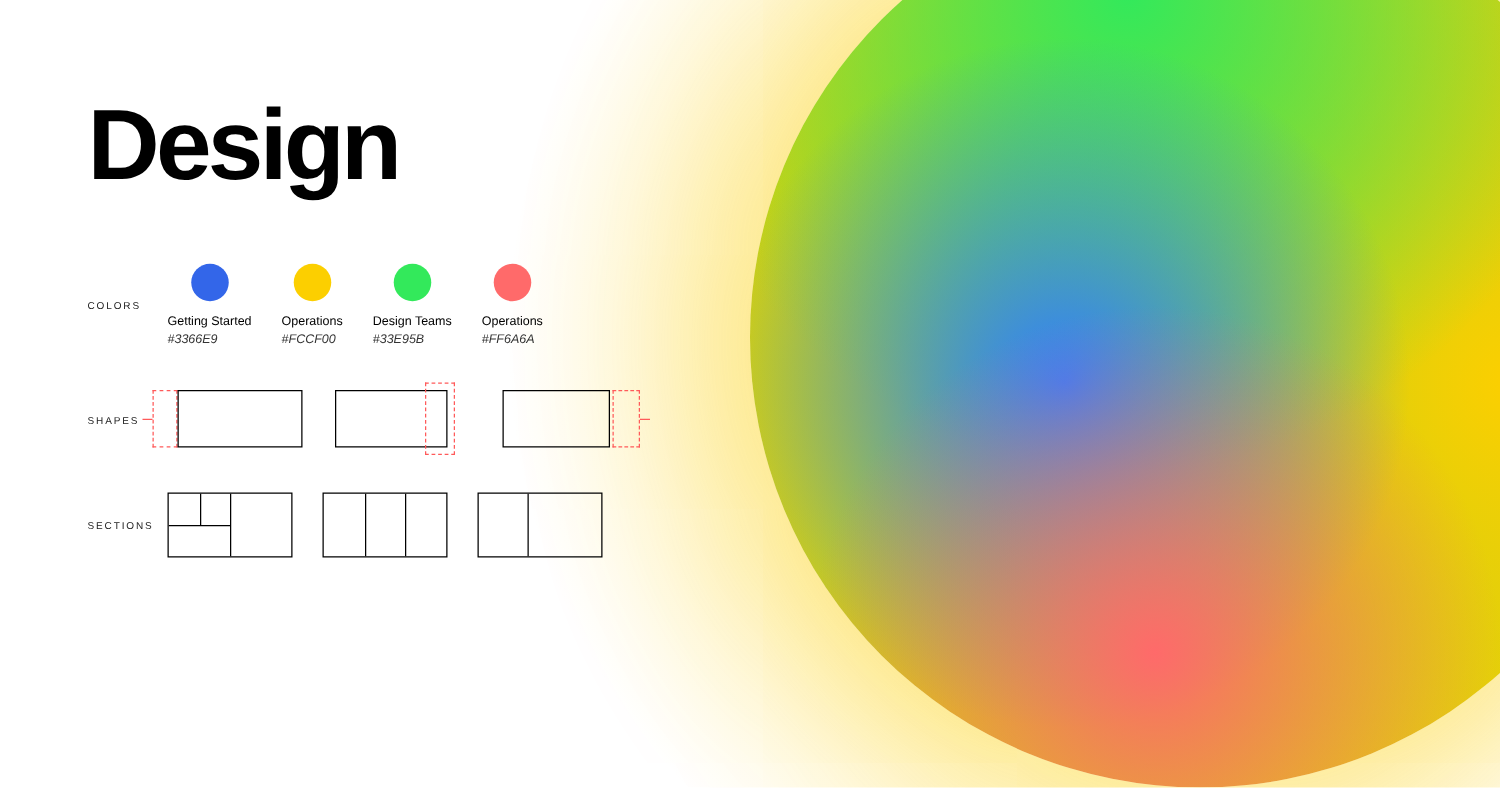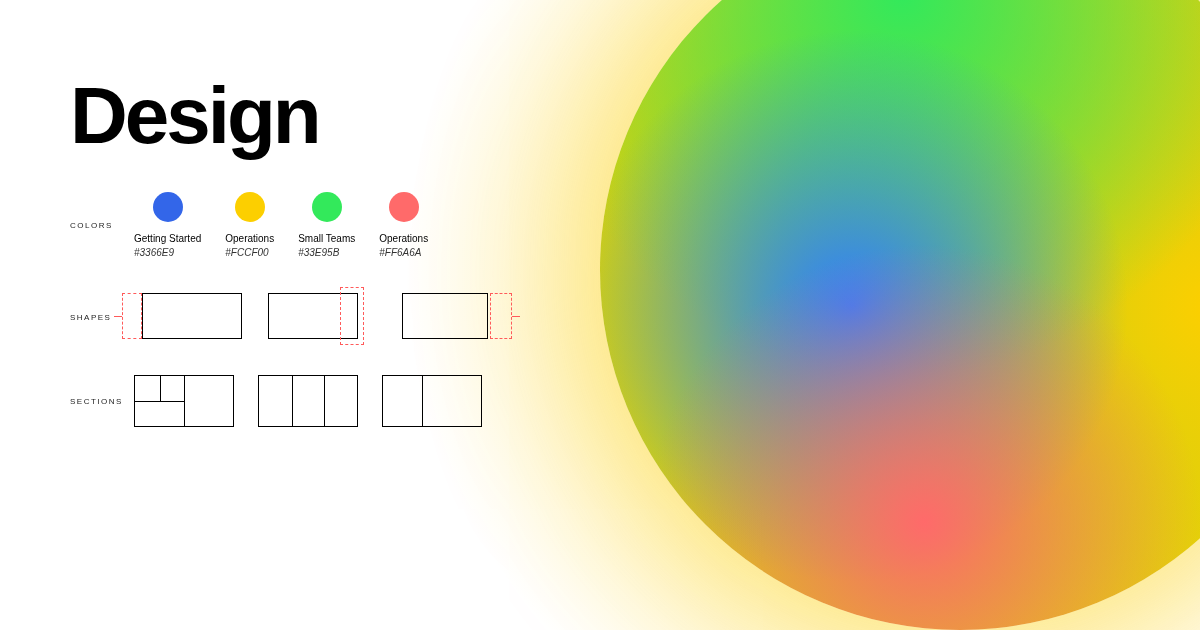--- a/index.html
+++ b/index.html
@@ -38,21 +38,21 @@
   }
 
   h1.title {
     font-size: 80px;
     line-height: 0.95;
     font-weight: 700;
     letter-spacing: -3px;
     color: #000;
   }
 
-  .row { display: flex; align-items: center; margin-top: 38px; }
+  .row { display: flex; align-items: center; margin-top: 57px; }
   .row + .row { margin-top: 30px; }
   .row-label {
     width: 64px;
     font-size: 8px;
     letter-spacing: 1.5px;
     color: #222;
     font-weight: 500;
   }
 
   
@@ -105,21 +105,21 @@
           <div class="dot" style="background:#FCCF00"></div>
           <div class="swatch-text">
             <div>Operations</div>
             <div class="hex">#FCCF00</div>
           </div>
         </div>
 
         <div class="swatch">
           <div class="dot" style="background:#33E95B"></div>
           <div class="swatch-text">
-            <div>Small Teams</div>
+            <div>Design Teams</div>
             <div class="hex">#33E95B</div>
           </div>
         </div>
 
         <div class="swatch">
           <div class="dot" style="background:#FF6A6A"></div>
           <div class="swatch-text">
             <div>Operations</div>
             <div class="hex">#FF6A6A</div>
           </div>

